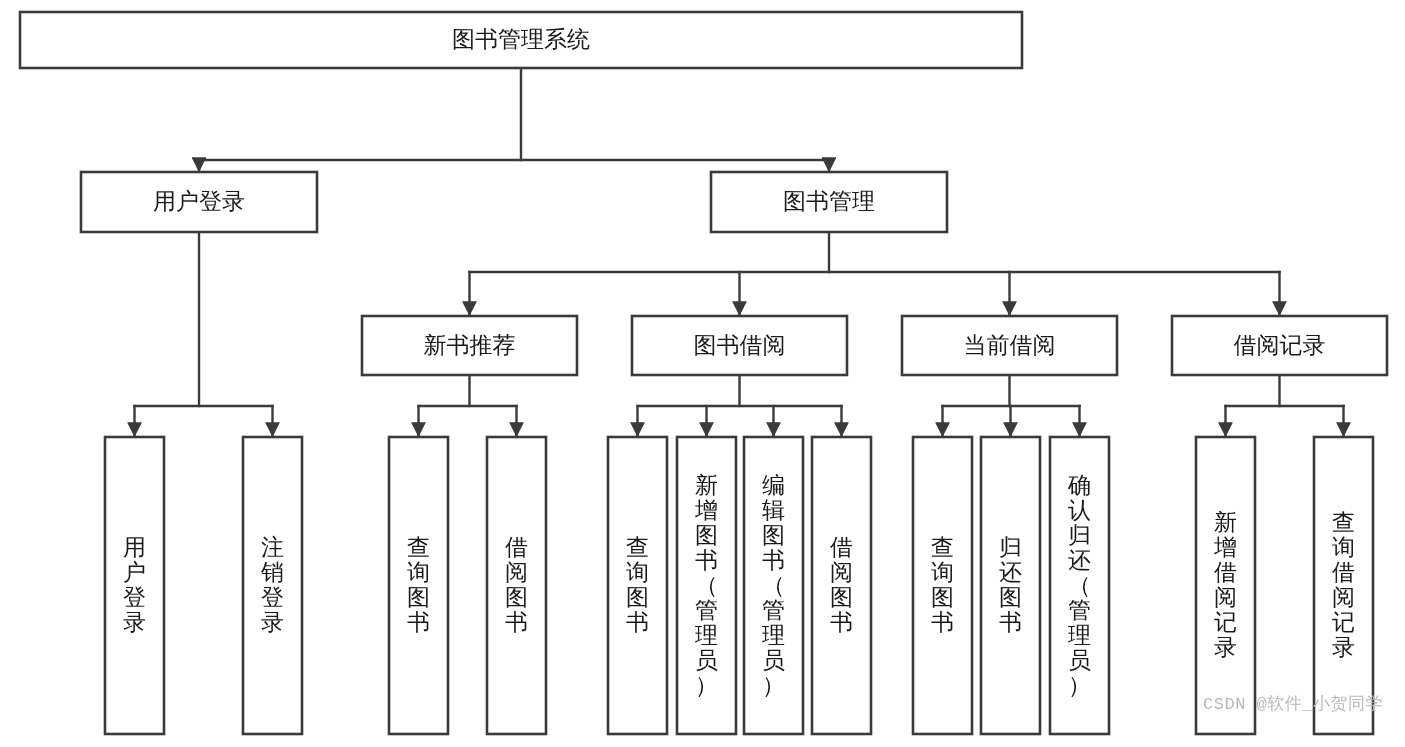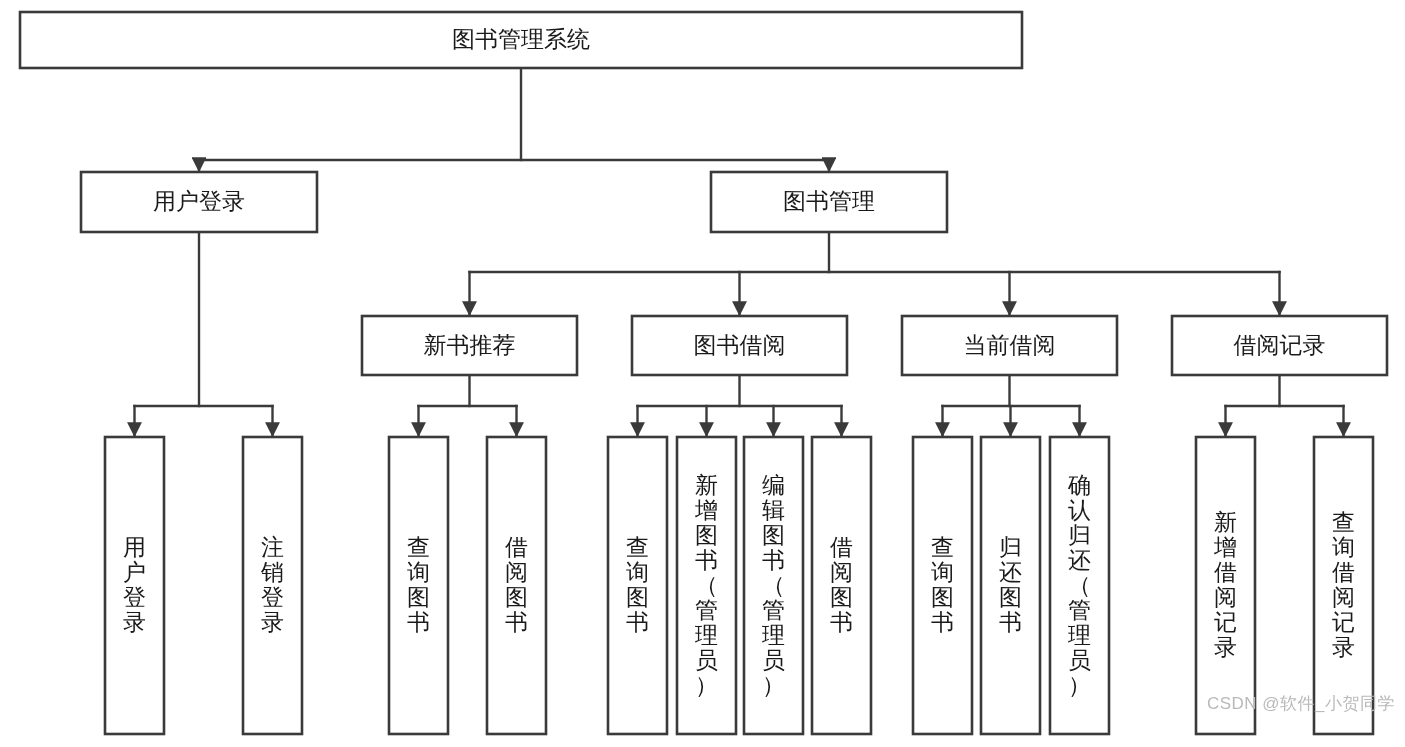--- a/index.html
+++ b/index.html
@@ -46,25 +46,25 @@
     dominant-baseline: middle;
   }
   .node-label-vertical {
     fill: #1a1a1a;
     font-family: "Liberation Sans", "DejaVu Sans", sans-serif;
     font-size: 23px;
     text-anchor: middle;
   }
   .watermark {
     position: absolute;
-    right: 10px;
+    right: 22px;
     bottom: 10px;
     color: #b9b9b9;
     font-size: 17px;
-    font-family: Liberation Sans, sans-serif;
+    font-family: Liberation Mono, monospace;
     letter-spacing: 0.5px;
     white-space: nowrap;
     pointer-events: none;
   }
 </style>
 </head>
 <body>
 
 <div id="diagram-root">
   <svg class="diagram" viewBox="0 0 1405 747">

